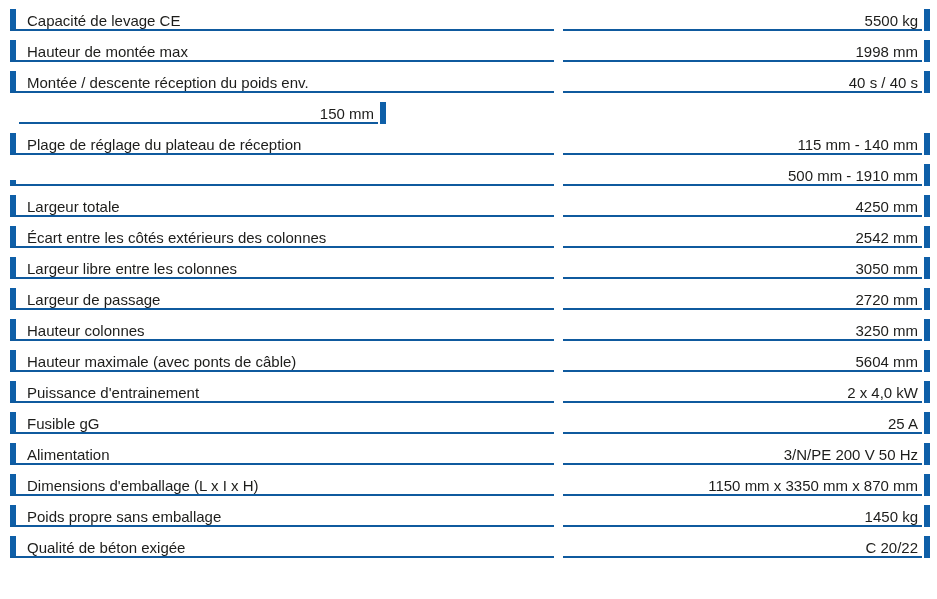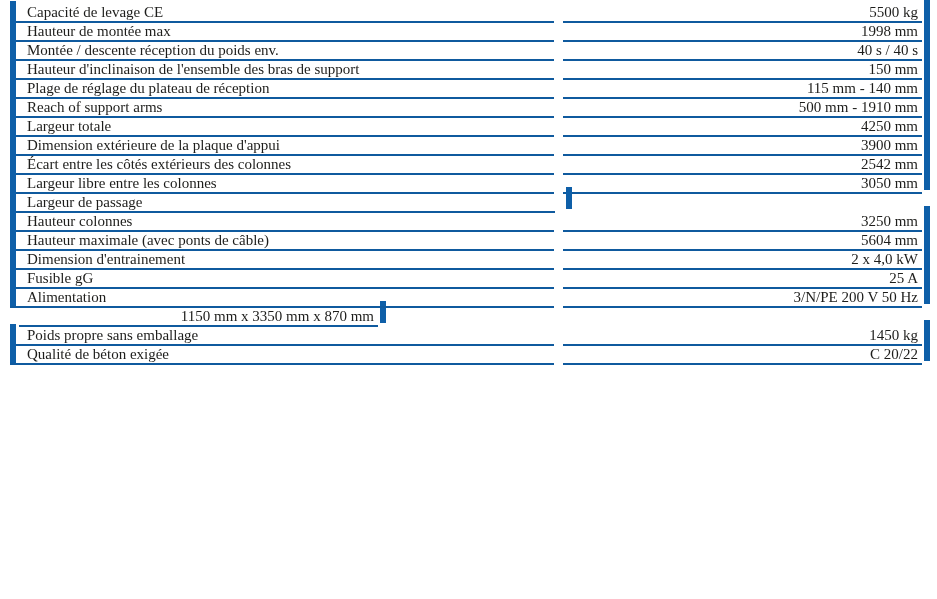--- a/index.html
+++ b/index.html
@@ -15,23 +15,22 @@
     background: var(--bg);
     font-family: "Liberation Sans", "DejaVu Sans", sans-serif;
     overflow: hidden;
   }
   .spec-table {
     padding: 0 0 0 10px;
     width: 930px;
   }
   .row {
     display: flex;
-    height: 19px;
-    align-items: flex-start;
-    font-family: Liberation Serif, serif;
+    height: 31px;
+    align-items: flex-end;
   }
   .cell {
     border-bottom: 2px solid var(--line);
     display: flex;
     align-items: center;
     padding-top: 4px;
     font-size: 15px;
     color: var(--text);
     white-space: nowrap;
     overflow: hidden;
@@ -100,24 +99,20 @@
       <span>Montée / descente réception du poids env.</span>
     </div>
     <div class="spacer"></div>
     <div class="cell value-cell">
       <span>40 s / 40 s</span>
     </div>
     <span class="accent accent-right"></span>
   </div>
 
   <div class="row">
-    <div class="cell label-cell">
-      <span class="accent accent-left"></span>
-      <span>Hauteur d'inclinaison de l'ensemble des bras de support</span>
-    </div>
     <div class="spacer"></div>
     <div class="cell value-cell">
       <span>150 mm</span>
     </div>
     <span class="accent accent-right"></span>
   </div>
 
   <div class="row">
     <div class="cell label-cell">
       <span class="accent accent-left"></span>
@@ -126,52 +121,40 @@
     <div class="spacer"></div>
     <div class="cell value-cell">
       <span>115 mm - 140 mm</span>
     </div>
     <span class="accent accent-right"></span>
   </div>
 
   <div class="row">
     <div class="cell label-cell">
       <span class="accent accent-left"></span>
-      <span>Reach of support arms</span>
     </div>
     <div class="spacer"></div>
     <div class="cell value-cell">
       <span>500 mm - 1910 mm</span>
     </div>
     <span class="accent accent-right"></span>
   </div>
 
   <div class="row">
     <div class="cell label-cell">
       <span class="accent accent-left"></span>
       <span>Largeur totale</span>
     </div>
     <div class="spacer"></div>
     <div class="cell value-cell">
       <span>4250 mm</span>
     </div>
     <span class="accent accent-right"></span>
   </div>
 
-  <div class="row">
-    <div class="cell label-cell">
-      <span class="accent accent-left"></span>
-      <span>Dimension extérieure de la plaque d'appui</span>
-    </div>
-    <div class="spacer"></div>
-    <div class="cell value-cell">
-      <span>3900 mm</span>
-    </div>
-    <span class="accent accent-right"></span>
-  </div>
 
   <div class="row">
     <div class="cell label-cell">
       <span class="accent accent-left"></span>
       <span>Écart entre les côtés extérieurs des colonnes</span>
     </div>
     <div class="spacer"></div>
     <div class="cell value-cell">
       <span>2542 mm</span>
     </div>
@@ -189,20 +172,23 @@
     </div>
     <span class="accent accent-right"></span>
   </div>
 
   <div class="row">
     <div class="cell label-cell">
       <span class="accent accent-left"></span>
       <span>Largeur de passage</span>
     </div>
     <div class="spacer"></div>
+    <div class="cell value-cell">
+      <span>2720 mm</span>
+    </div>
     <span class="accent accent-right"></span>
   </div>
 
   <div class="row">
     <div class="cell label-cell">
       <span class="accent accent-left"></span>
       <span>Hauteur colonnes</span>
     </div>
     <div class="spacer"></div>
     <div class="cell value-cell">
@@ -219,21 +205,21 @@
     <div class="spacer"></div>
     <div class="cell value-cell">
       <span>5604 mm</span>
     </div>
     <span class="accent accent-right"></span>
   </div>
 
   <div class="row">
     <div class="cell label-cell">
       <span class="accent accent-left"></span>
-      <span>Dimension d'entrainement</span>
+      <span>Puissance d'entrainement</span>
     </div>
     <div class="spacer"></div>
     <div class="cell value-cell">
       <span>2 x 4,0 kW</span>
     </div>
     <span class="accent accent-right"></span>
   </div>
 
   <div class="row">
     <div class="cell label-cell">
@@ -253,20 +239,24 @@
       <span>Alimentation</span>
     </div>
     <div class="spacer"></div>
     <div class="cell value-cell">
       <span>3/N/PE 200 V 50 Hz</span>
     </div>
     <span class="accent accent-right"></span>
   </div>
 
   <div class="row">
+    <div class="cell label-cell">
+      <span class="accent accent-left"></span>
+      <span>Dimensions d'emballage (L x I x H)</span>
+    </div>
     <div class="spacer"></div>
     <div class="cell value-cell">
       <span>1150 mm x 3350 mm x 870 mm</span>
     </div>
     <span class="accent accent-right"></span>
   </div>
 
   <div class="row">
     <div class="cell label-cell">
       <span class="accent accent-left"></span>

